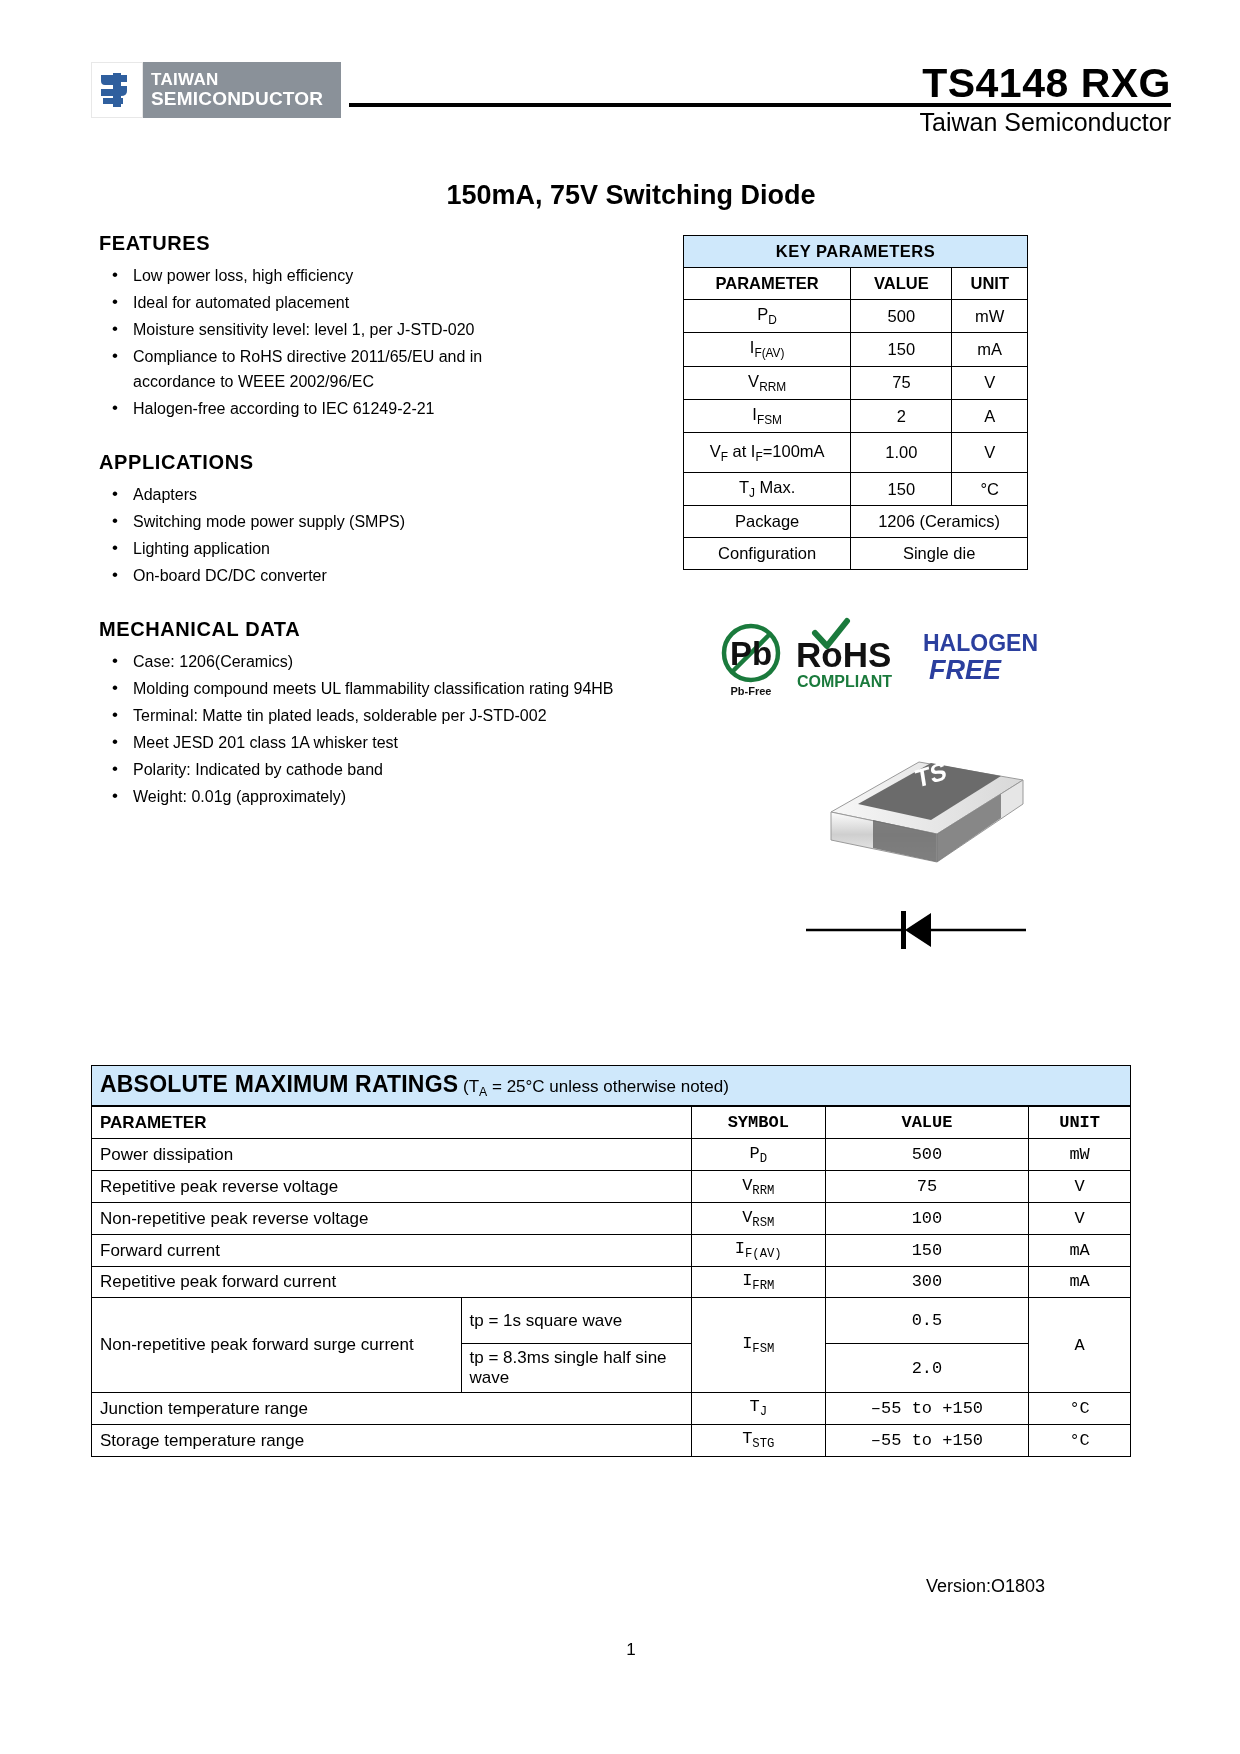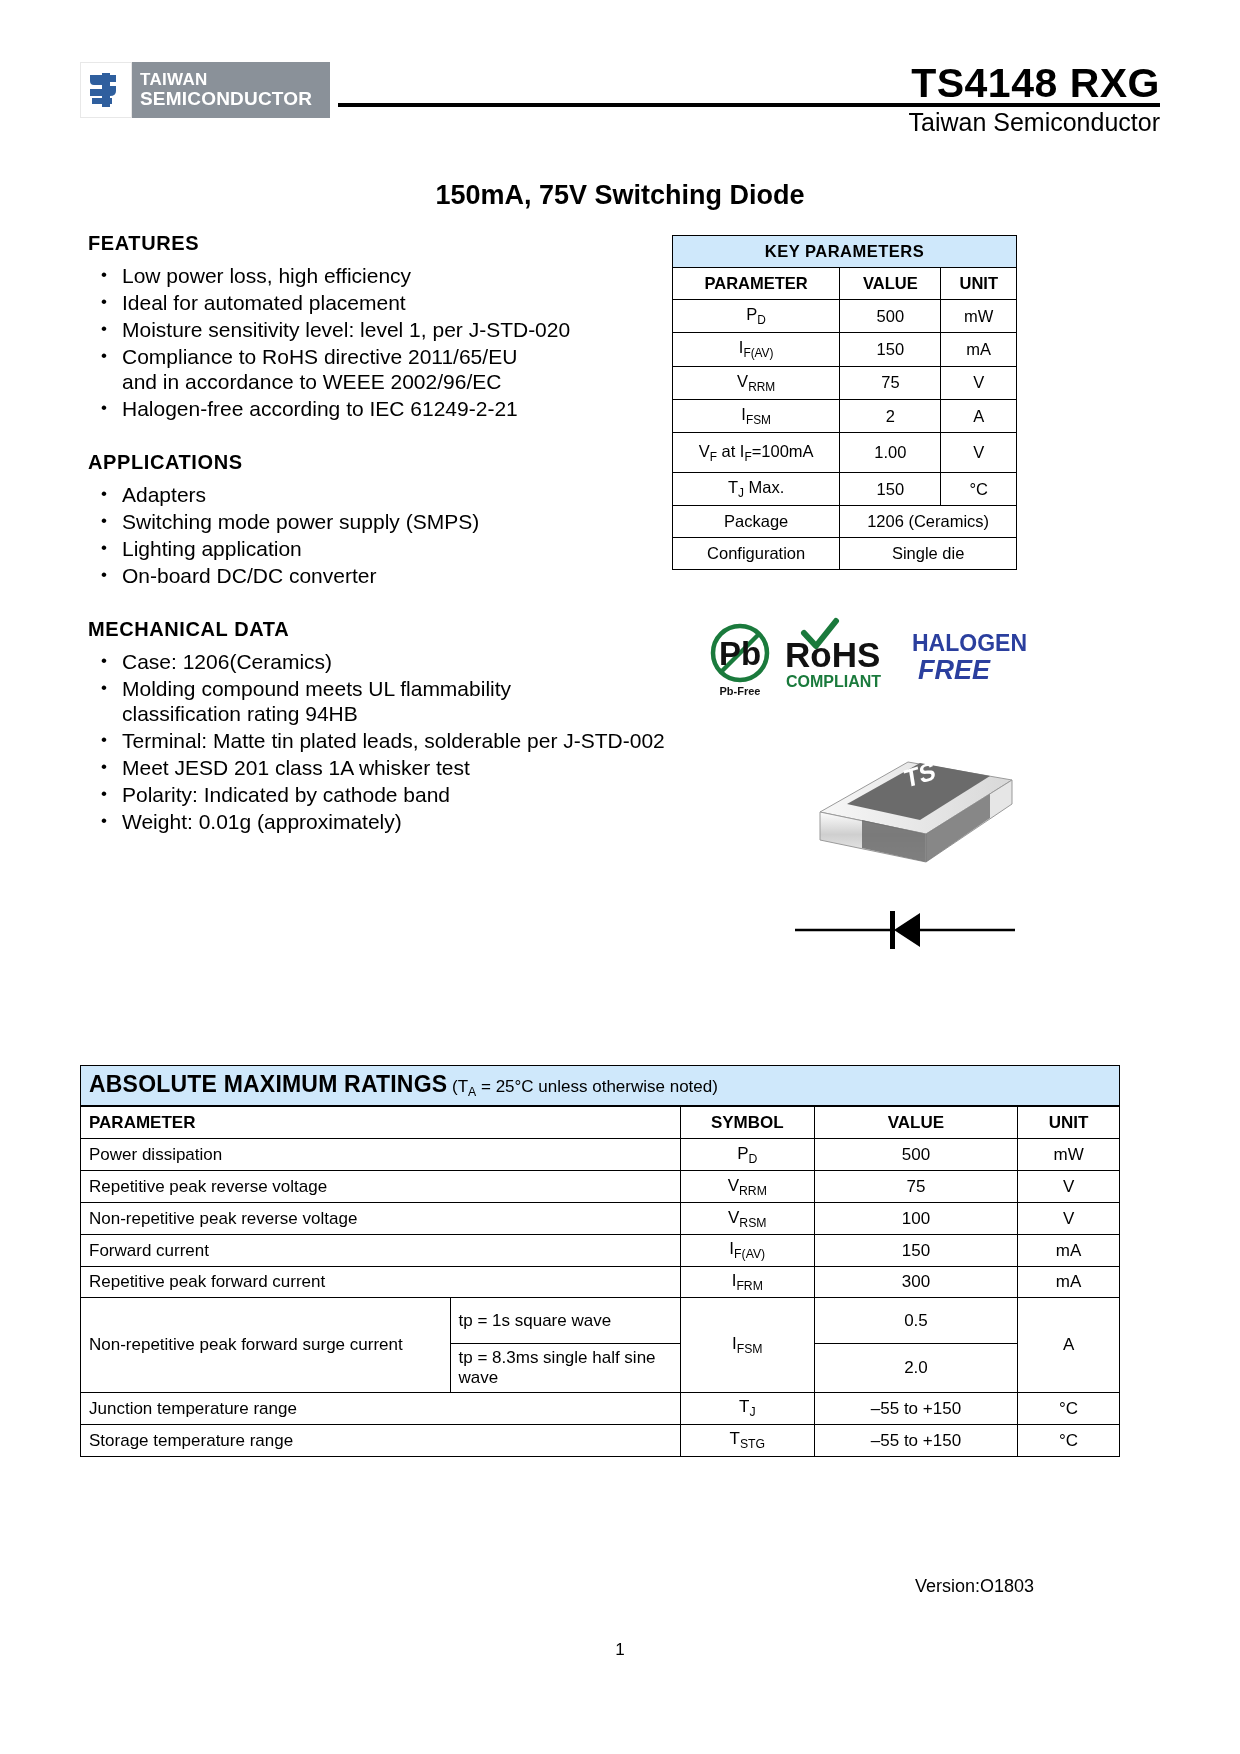--- a/index.html
+++ b/index.html
@@ -4,21 +4,21 @@
 <style>
   * { box-sizing: border-box; }
   html, body { margin:0; padding:0; }
   body {
     width:1240px; height:1754px;
     background:#ffffff;
     font-family:"Liberation Sans", sans-serif;
     color:#000000;
     position:relative;
   }
-  .page { position:relative; width:1124px; height:1754px; padding:12px; }
+  .page { position:relative; width:1124px; height:1754px; padding:12px;margin-left:11px; }
 
   
   .header { position:absolute; left:80px; top:62px; width:1080px; height:70px; }
   .logo-wrap { position:absolute; left:0; top:0; width:250px; height:56px; display:flex; }
   .logo-mark {
     width:52px; height:56px; background:#ffffff;
     display:flex; align-items:center; justify-content:center;
     border:1px solid #e8e8e8;
   }
   .logo-text-block {
@@ -49,21 +49,21 @@
   
   .left-col { position:absolute; left:88px; top:232px; width:580px; }
   .sec-head {
     font-size:20px; font-weight:bold; letter-spacing:0.6px;
     margin:0 0 8px 0;
   }
   .sec-head.gap { margin-top:30px; }
   ul.bullets { list-style:none; margin:0; padding:0; }
   ul.bullets li {
     position:relative; padding-left:34px; margin-bottom:2px;
-    font-size:21px; line-height:25px;
+    font-size:16px; line-height:25px;
   }
   ul.bullets li:before {
     content:"\2022"; position:absolute; left:13px; top:-1px; font-size:17px;
   }
 
   
   .kp-table {
     position:absolute; left:672px; top:235px; width:345px;
     border-collapse:collapse;
   }
@@ -93,21 +93,21 @@
   table.amr td, table.amr th {
     border:1px solid #000; padding:4px 8px; font-size:17px; vertical-align:middle;
   }
   .amr-banner {
     background:#cfe8fb; border:1px solid #000; padding:5px 8px 6px 8px;
     font-size:16px;
   }
   .amr-banner b { font-size:23px; letter-spacing:0.2px; font-family:"Liberation Sans", sans-serif; }
   .amr-banner .cond { font-size:17px; }
   .amr th { font-weight:bold; font-size:19px; }
-  .amr .c { text-align:center; }
+  .amr .c { text-align:center;font-family:Liberation Mono, monospace; }
   .amr .l { text-align:left; }
   .row-h { height:32px; }
 
   
   .footer-page {
     position:absolute; left:0; top:1640px; width:1240px; text-align:center; font-size:17px;
   }
   .footer-ver {
     position:absolute; right:90px; top:1576px; font-size:18px;
   }

